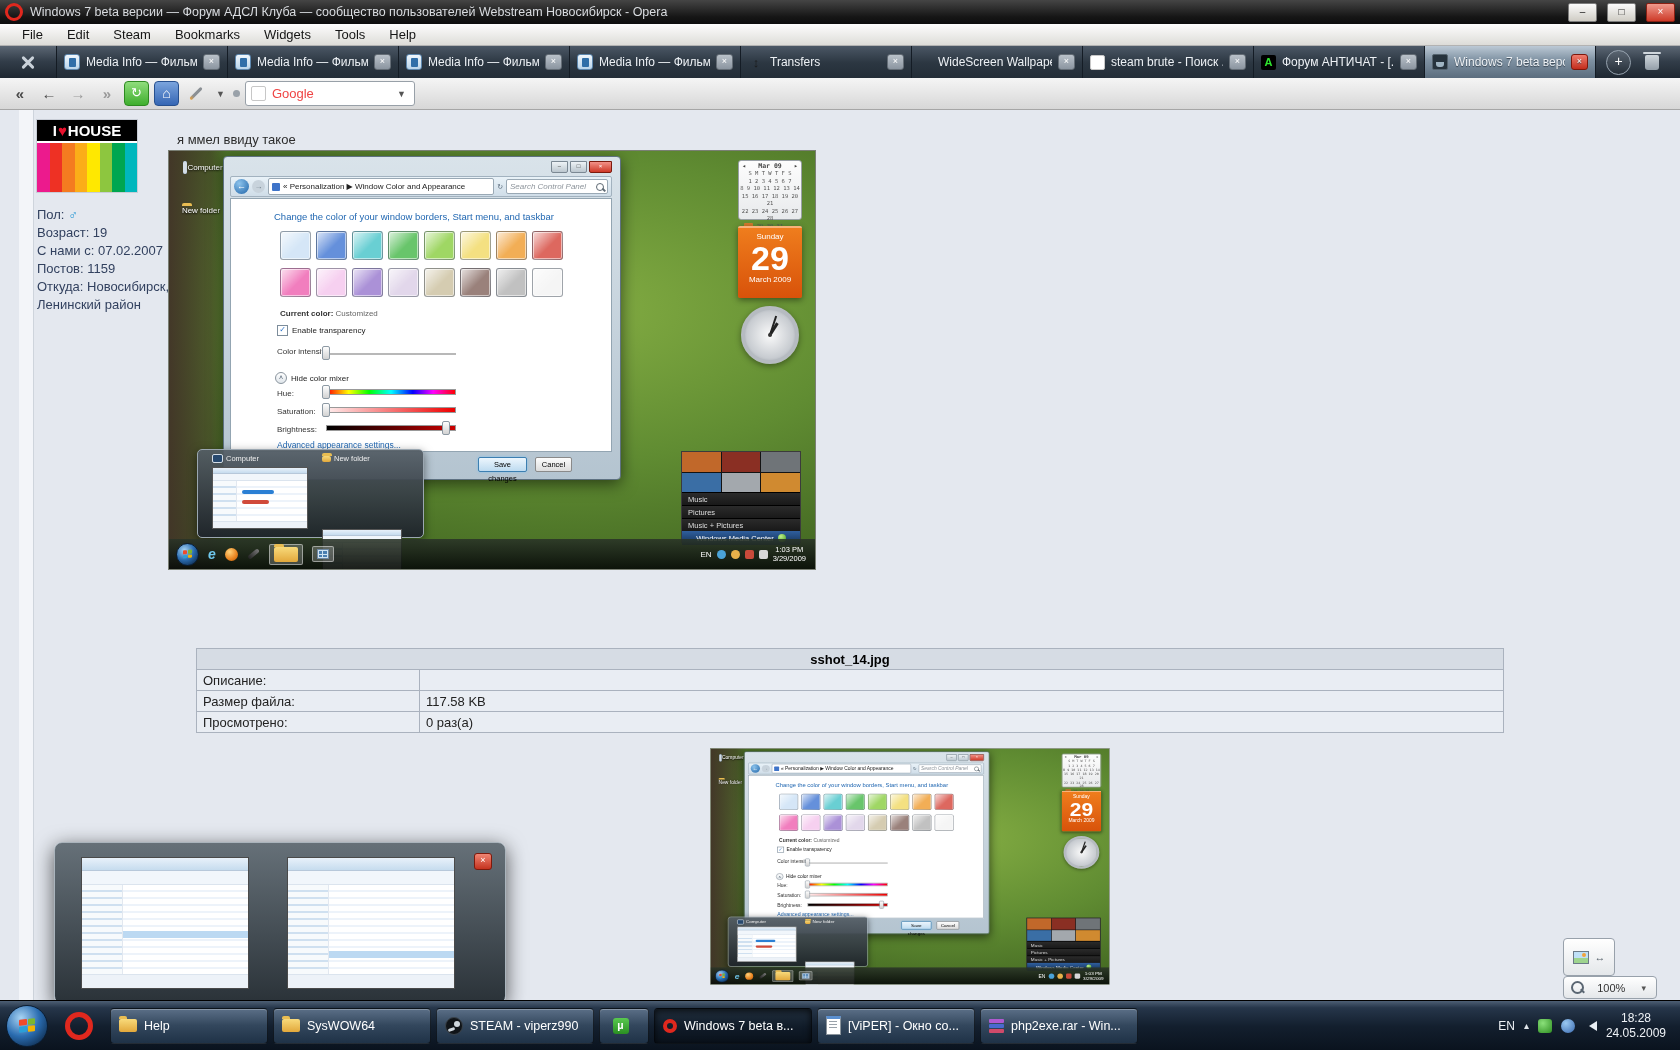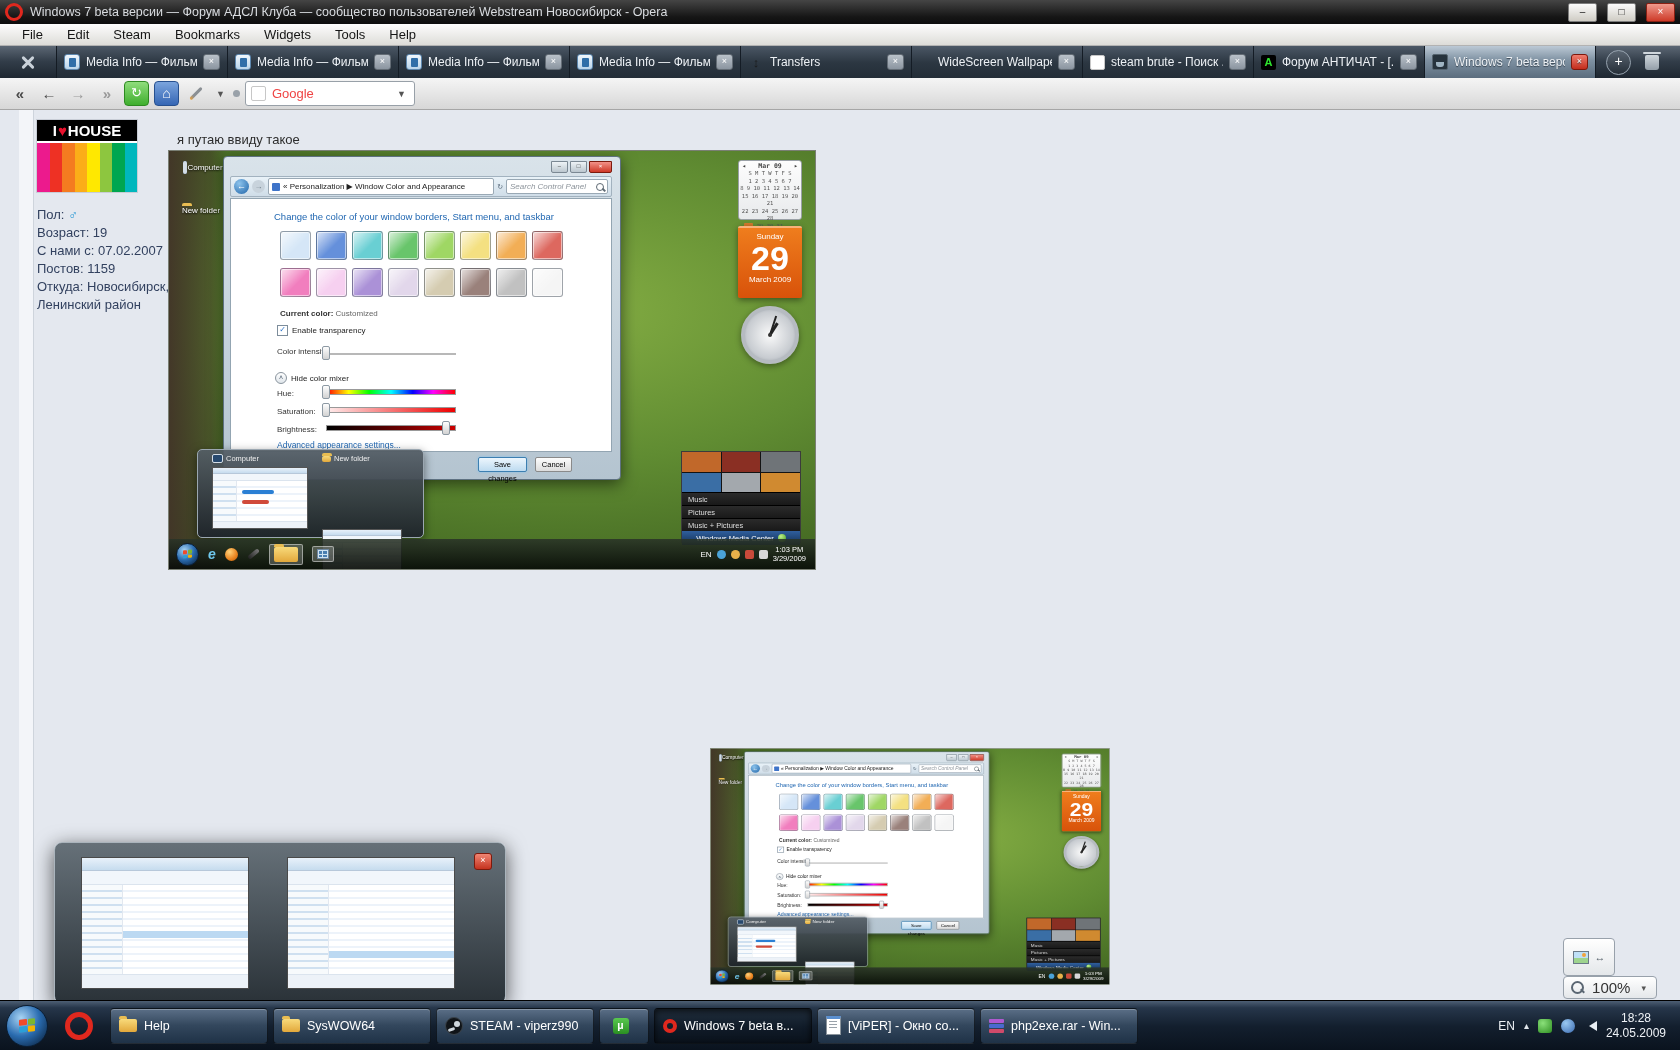--- a/index.html
+++ b/index.html
@@ -222,21 +222,21 @@
   
   .view-panel{position:absolute;left:1563px;top:828px;width:50px;height:36px;border:1px solid #98a1ab;border-radius:4px;
     background:linear-gradient(#fff,#e4e7ea);display:flex;align-items:center;justify-content:center;gap:6px}
   .img-ico{width:14px;height:11px;border:1px solid #6b7a88;background:linear-gradient(#bfe0f7 55%,#9ed48e 55%);position:relative}
   .img-ico:before{content:"";position:absolute;right:2px;top:1px;width:4px;height:4px;border-radius:50%;background:#f2a33c}
   .fit-ico{font-size:11px;color:#55606a;font-weight:bold}
   .zoom-panel{position:absolute;left:1563px;top:866px;width:94px;height:23px;border:1px solid #98a1ab;border-radius:4px;
     background:linear-gradient(#fff,#e4e7ea);display:flex;align-items:center;gap:5px;padding:0 7px;box-sizing:border-box}
   .mag2{width:9px;height:9px;border:2px solid #5a6672;border-radius:50%;position:relative}
   .mag2:after{content:"";position:absolute;left:7px;top:7px;width:5px;height:2px;background:#5a6672;transform:rotate(45deg)}
-  .zoom-text{font-size:15px;color:#333;flex:1;text-align:center}
+  .zoom-text{font-size:11px;color:#333;flex:1;text-align:center}
   
   .popup{position:absolute;left:54px;top:842px;width:450px;height:160px;border-radius:8px;
     background:linear-gradient(rgba(95,106,114,.95),rgba(36,44,50,.97));border:1px solid #aab4bc;
     box-shadow:0 5px 20px rgba(0,0,0,.65)}
   .pthumb{position:absolute;top:14px;height:132px;background:#fff;border:1px solid #4a4a4a}
   .pclose{position:absolute;right:13px;top:10px;width:16px;height:15px;border-radius:3px;
     background:linear-gradient(#f08573,#c5331f);border:1px solid #7e1a0c;color:#fff;font-size:9px;
     line-height:13px;text-align:center;z-index:3}
   
   .taskbar{position:absolute;left:0;top:1000px;width:1680px;height:50px;box-sizing:border-box;
@@ -412,21 +412,21 @@
     <div>
       <span>Пол:</span>
       <span class="male">♂</span>
     </div>
     <div>Возраст: 19</div>
     <div>С нами с: 07.02.2007</div>
     <div>Постов: 1159</div>
     <div>Откуда: Новосибирск, Ленинский район</div>
   </div>
 
-  <div class="msg" id="msg1">я путаю ввиду такое</div>
+  <div class="msg" id="msg1">я ммел ввиду такое</div>
 
   <div id="shot-mount-1">
   <div class="shot">
     <div class="left-shade"></div>
     <div class="dicon" style="left:8px;top:12px">
       <span class="mon"></span>
       <span>Computer</span>
     </div>
     <div class="dicon" style="left:6px;top:55px">
       <span class="fold"></span>
@@ -613,20 +613,39 @@
         <span class="iclock">
           <span>1:03 PM</span><br>
           <span>3/29/2009</span>
         </span>
       </span>
     </div>
   </div>
 </div>
 
 
+  <table class="attach">
+    <tbody>
+        <tr>
+          <th colspan="2">sshot_14.jpg</th>
+        </tr>
+    <tr>
+      <td class="lbl">Описание:</td>
+      <td></td>
+    </tr>
+    <tr>
+      <td class="lbl">Размер файла:</td>
+      <td>117.58 KB</td>
+    </tr>
+    <tr>
+      <td class="lbl">Просмотрено:</td>
+      <td>0 раз(а)</td>
+    </tr>
+  </tbody>
+    </table>
 
   <div id="shot-mount-2">
   <div class="shot">
     <div class="left-shade"></div>
     <div class="dicon" style="left:8px;top:12px">
       <span class="mon"></span>
       <span>Computer</span>
     </div>
     <div class="dicon" style="left:6px;top:55px">
       <span class="fold"></span>

